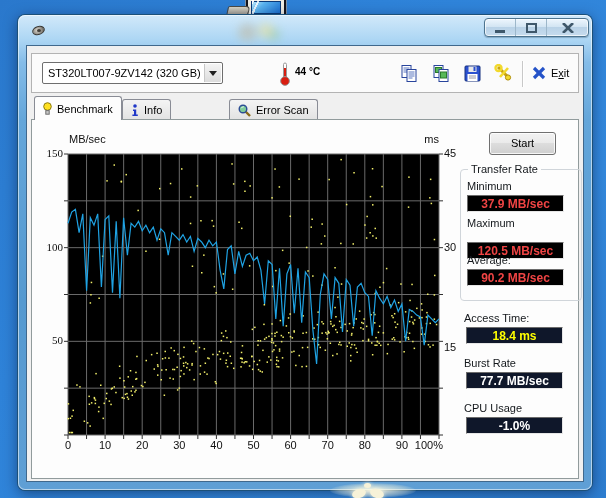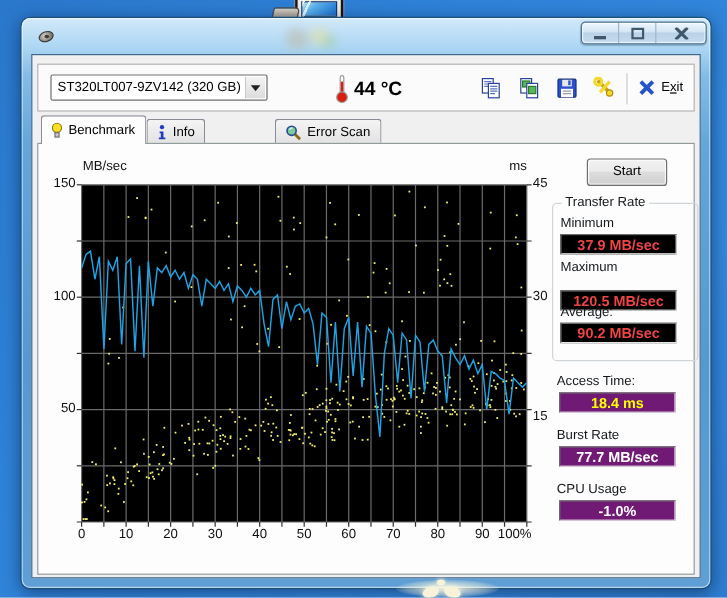--- a/index.html
+++ b/index.html
@@ -57,56 +57,56 @@
     background:#f0f0f0; border:1px solid #40688c; }
 
   
   .top-panel { left:4px; top:7px; width:548px; height:40px; background:#fbfbfb; border:1px solid #b3b3b3; }
   .combo { left:10px; top:8px; width:181px; height:22px; background:#fff; border:1px solid #6e6e6e; border-radius:2px; display:flex; align-items:center; cursor:default; }
   .combo-text { flex:1; padding-left:5px; font-size:11px; white-space:nowrap; overflow:hidden; }
   .combo-arrow { width:17px; height:18px; margin-right:1px; display:flex; align-items:center; justify-content:center;
     background:linear-gradient(180deg,#f4f4f4,#dcdcdc); border-left:1px solid #c7c7c7; border-radius:0 1px 1px 0; }
   .combo-arrow::after { content:""; border:4px solid transparent; border-top:5px solid #202020; margin-top:5px; }
   .thermo { left:247px; top:7px; width:12px; height:26px; }
-  .temp-text { left:263px; top:12px; font-size:16px; font-weight:bold; }
+  .temp-text { left:263px; top:12px; font-size:10px; font-weight:bold; }
   .tool-icon { top:10px; width:19px; height:19px; cursor:default; }
   .tool-sep { left:490px; top:7px; width:1px; height:26px; background:#c8c8c8; box-shadow:1px 0 0 #fff; }
   .exit-x { left:500px; top:12px; width:14px; height:14px; }
   .exit-label { left:519px; top:13px; font-size:11px; }
   .exit-label u { text-decoration:underline; }
 
   
   .tab { position:absolute; display:flex; align-items:center; gap:5px; padding:0 8px;
     border:1px solid #898c95; border-bottom:none; border-radius:3px 3px 0 0; cursor:default; white-space:nowrap;justify-content:flex-end; }
   .tab.active { top:50px; height:24px; background:#fdfdfd; z-index:3; }
   .tab.inactive { top:53px; height:21px; background:linear-gradient(180deg,#f4f4f4,#e2e2e2); z-index:1; }
   .tab-label { font-size:11px; }
 
   .tab-page { left:4px; top:73px; width:548px; height:360px; background:#fdfdfd; border:1px solid #919b9c; z-index:2; }
 
   
   .axis-unit { position:absolute; font-size:11px; color:#101010; }
   #plot { position:absolute; left:36px; top:34px; overflow:visible; }
   .tick-label { position:absolute; font-size:11px; color:#101010; line-height:13px; }
-  .tick-left { left:0; width:31px; text-align:right; }
+  .tick-left { left:0; width:31px; text-align:right;font-family:Liberation Serif, serif; }
   .tick-right { left:412px; width:26px; text-align:left; }
   .tick-x { top:319px; transform:translateX(-50%); }
 
   
   .start-btn { left:457px; top:12px; width:67px; height:23px; border:1px solid #707070; border-radius:3px;
     background:linear-gradient(180deg,#f2f2f2 0%, #ebebeb 45%, #dddddd 50%, #cfcfcf 100%);
     font-size:11px; text-align:center; line-height:21px; box-shadow:inset 0 0 0 1px rgba(255,255,255,.8); cursor:default; }
   .groupbox { left:428px; top:49px; width:122px; height:132px; border:1px solid #d0d5da; border-radius:4px; }
   .gb-legend { position:absolute; left:7px; top:-7px; background:#fdfdfd; padding:0 3px; font-size:11px; color:#14181c; }
   .field-label { position:absolute; left:6px; font-size:11px; color:#14181c; }
   .value-box { position:absolute; left:6px; width:97px; height:17px; background:#000; text-align:center;
     font-size:12px; font-weight:bold; line-height:16px;
     border:1px solid; border-color:#6b6b6b #e6e6e6 #e6e6e6 #6b6b6b; }
   .outside-label { position:absolute; left:432px; font-size:11px; color:#14181c; }
-  .outside-box { position:absolute; left:434px; width:97px; height:17px; background:#701a75; text-align:center;
+  .outside-box { position:absolute; left:434px; width:97px; height:17px; background:#0f172a; text-align:center;
     font-size:12px; font-weight:bold; line-height:16px; border:1px solid; border-color:#6b6b6b #e6e6e6 #e6e6e6 #6b6b6b; }
   .val-cyan { color:#ef4444; } .val-yellow { color:#ffff00; } .val-white { color:#ffffff; }
 </style>
 </head>
 <body>
 
 <div class="abs monitor-icon">
   <div class="monitor-screen"></div>
   <div class="monitor-shine"></div>
 </div>

